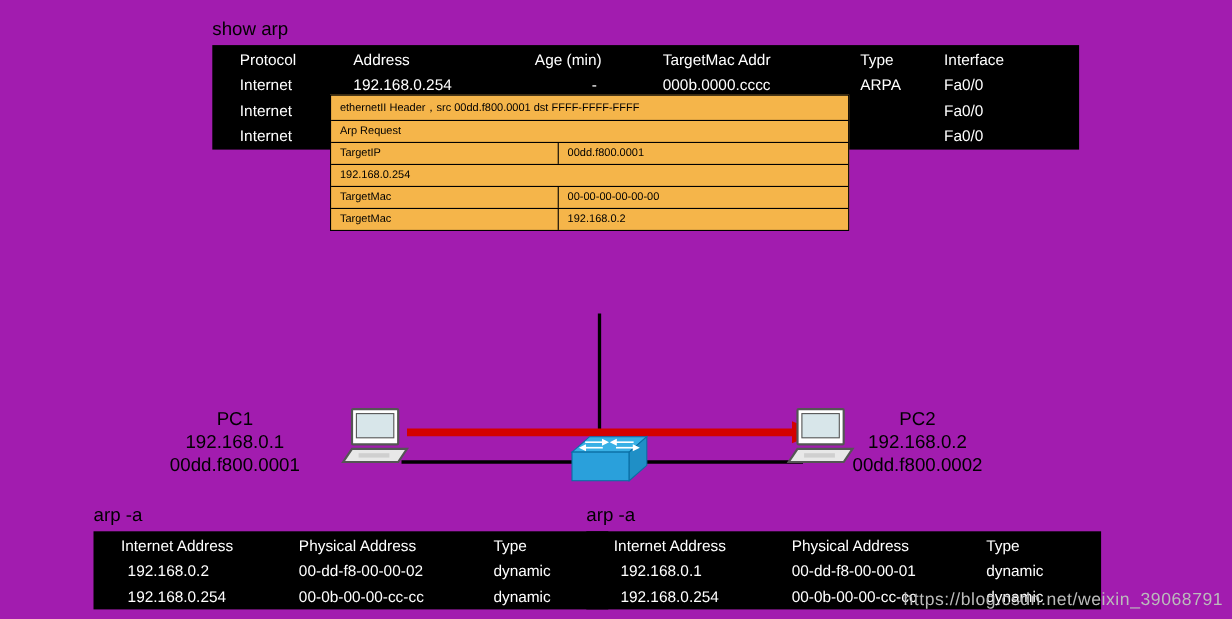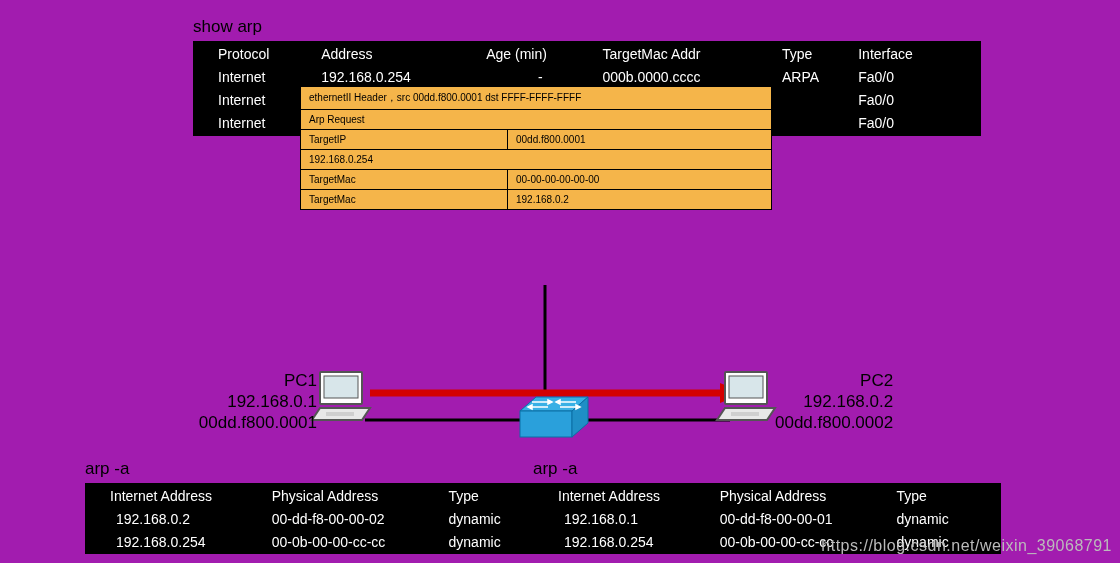--- a/index.html
+++ b/index.html
@@ -17,23 +17,23 @@
   table.termtab td:first-child{padding-left:6px}
   .packet{position:absolute;left:300px;top:86px;width:470px;border:1px solid #000;background:#f5b54a;font-size:10px}
   .packet .row{border-top:1px solid #000;display:flex}
   .packet .row:first-child{border-top:none}
   .packet .cell{padding:4px 8px;flex:0 0 190px;border-right:1px solid #000}
   .packet .cell.full{flex:1;border-right:none}
   .packet .cell.val{flex:1;border-right:none}
   .packet .hdr{font-weight:normal}
   .packet .bold{font-weight:normal}
   svg.net{position:absolute;left:0;top:0;width:1120px;height:563px;pointer-events:none}
-  .pc-label{position:absolute;font-size:17px;text-align:right;line-height:21px;white-space:nowrap}
+  .pc-label{position:absolute;font-size:17px;text-align:center;line-height:21px;white-space:nowrap}
   .pc1-label{left:110px;top:370px;width:207px}
-  .pc2-label{left:775px;top:370px;text-align:right}
+  .pc2-label{left:775px;top:370px;text-align:center}
   .watermark{position:absolute;right:8px;bottom:8px;font-size:16px;color:#bbb;letter-spacing:0.5px}
 </style>
 </head>
 <body>
 
 <div class="canvas">
 
   <svg class="net">
 
     <line x1="545" y1="285" x2="545" y2="395" stroke="#000" stroke-width="3"></line>

